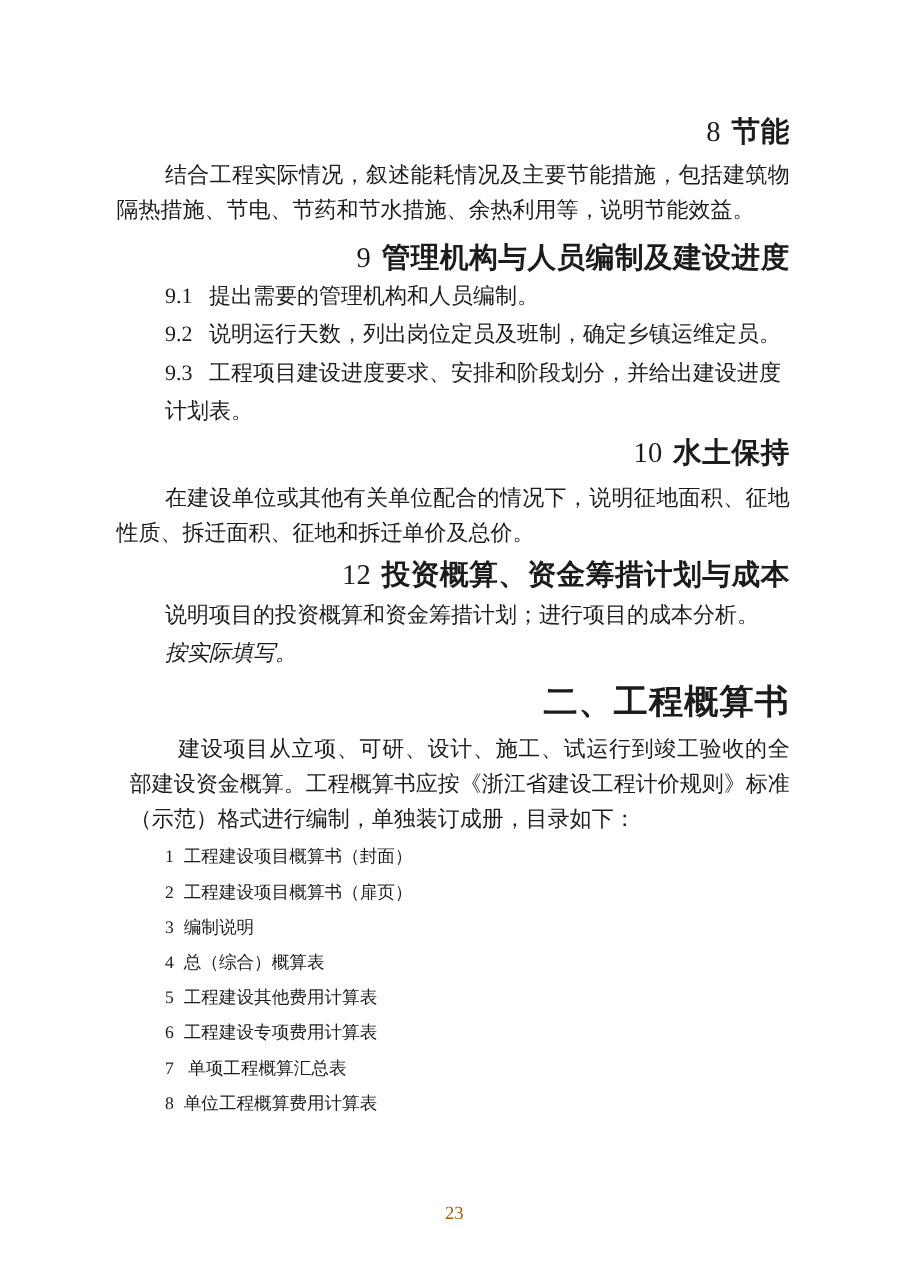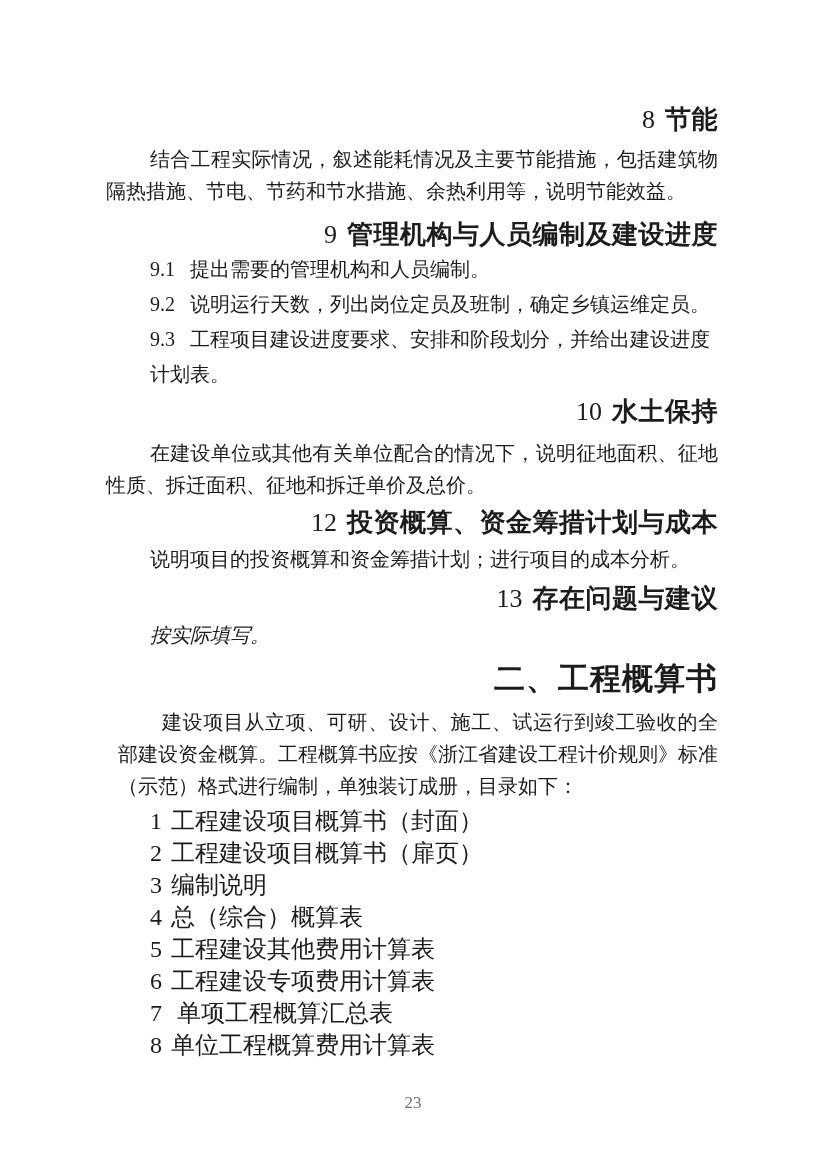--- a/index.html
+++ b/index.html
@@ -50,34 +50,34 @@
   .clause .cnum { margin-right: 15px; margin-top: 45px; }
   .big-title {
     text-align: right;
     font-size: 31px;
     line-height: 46px;
     font-weight: bold;
     font-family: "Liberation Serif", "DejaVu Serif", serif;
     letter-spacing: 1px;
   }
   .cat-item {
-    font-size: 24px;
+    font-size: 16px;
     line-height: 32px;
     margin-left: 44px;
     white-space: pre-wrap;
   }
   .cat-item .cnum { margin-right: 9px; }
   .page-num {
     position: absolute;
     left: 0;
     right: 0;
     top: 1093px;
     text-align: center;
     font-size: 17px;
-    color: #737373;
+    color: #a16207;
   }
   
   .mt-h8   { margin-top: 102px; }
   .mt-p1   { margin-top: 6px;  }
   .mt-h9   { margin-top: 10px; }
   .mt-h10  { margin-top: 2px;  }
   .mt-h11  { margin-top: 6px;  }
   .mt-p2   { margin-top: 8px;  }
   .mt-h12  { margin-top: 4px;  }
   .mt-p3   { margin-top: 3px;  }
@@ -105,21 +105,20 @@
 
     <div class="sec-h mt-h10"><span class="num">10</span><span class="t">水土保持</span></div>
 
 
     <p class="body-p mt-p2">在建设单位或其他有关单位配合的情况下，说明征地面积、征地性质、拆迁面积、征地和拆迁单价及总价。</p>
 
     <div class="sec-h mt-h12"><span class="num">12</span><span class="t">投资概算、资金筹措计划与成本</span></div>
 
     <p class="body-p mt-p3">说明项目的投资概算和资金筹措计划；进行项目的成本分析。</p>
 
-    <div class="sec-h mt-h13"><span class="num">13</span><span class="t">存在问题与建议</span></div>
 
     <p class="body-p mt-p4">按实际填写。</p>
 
     <div class="big-title mt-big">二、工程概算书</div>
 
     <p class="body-p mt-p5">建设项目从立项、可研、设计、施工、试运行到竣工验收的全部建设资金概算。工程概算书应按《浙江省建设工程计价规则》标准（示范）格式进行编制，单独装订成册，目录如下：</p>
 
     <div class="cat-item mt-cat"><span class="cnum">1</span><span>工程建设项目概算书（封面）</span></div>
     <div class="cat-item"><span class="cnum">2</span><span>工程建设项目概算书（扉页）</span></div>
     <div class="cat-item"><span class="cnum">3</span><span>编制说明</span></div>

